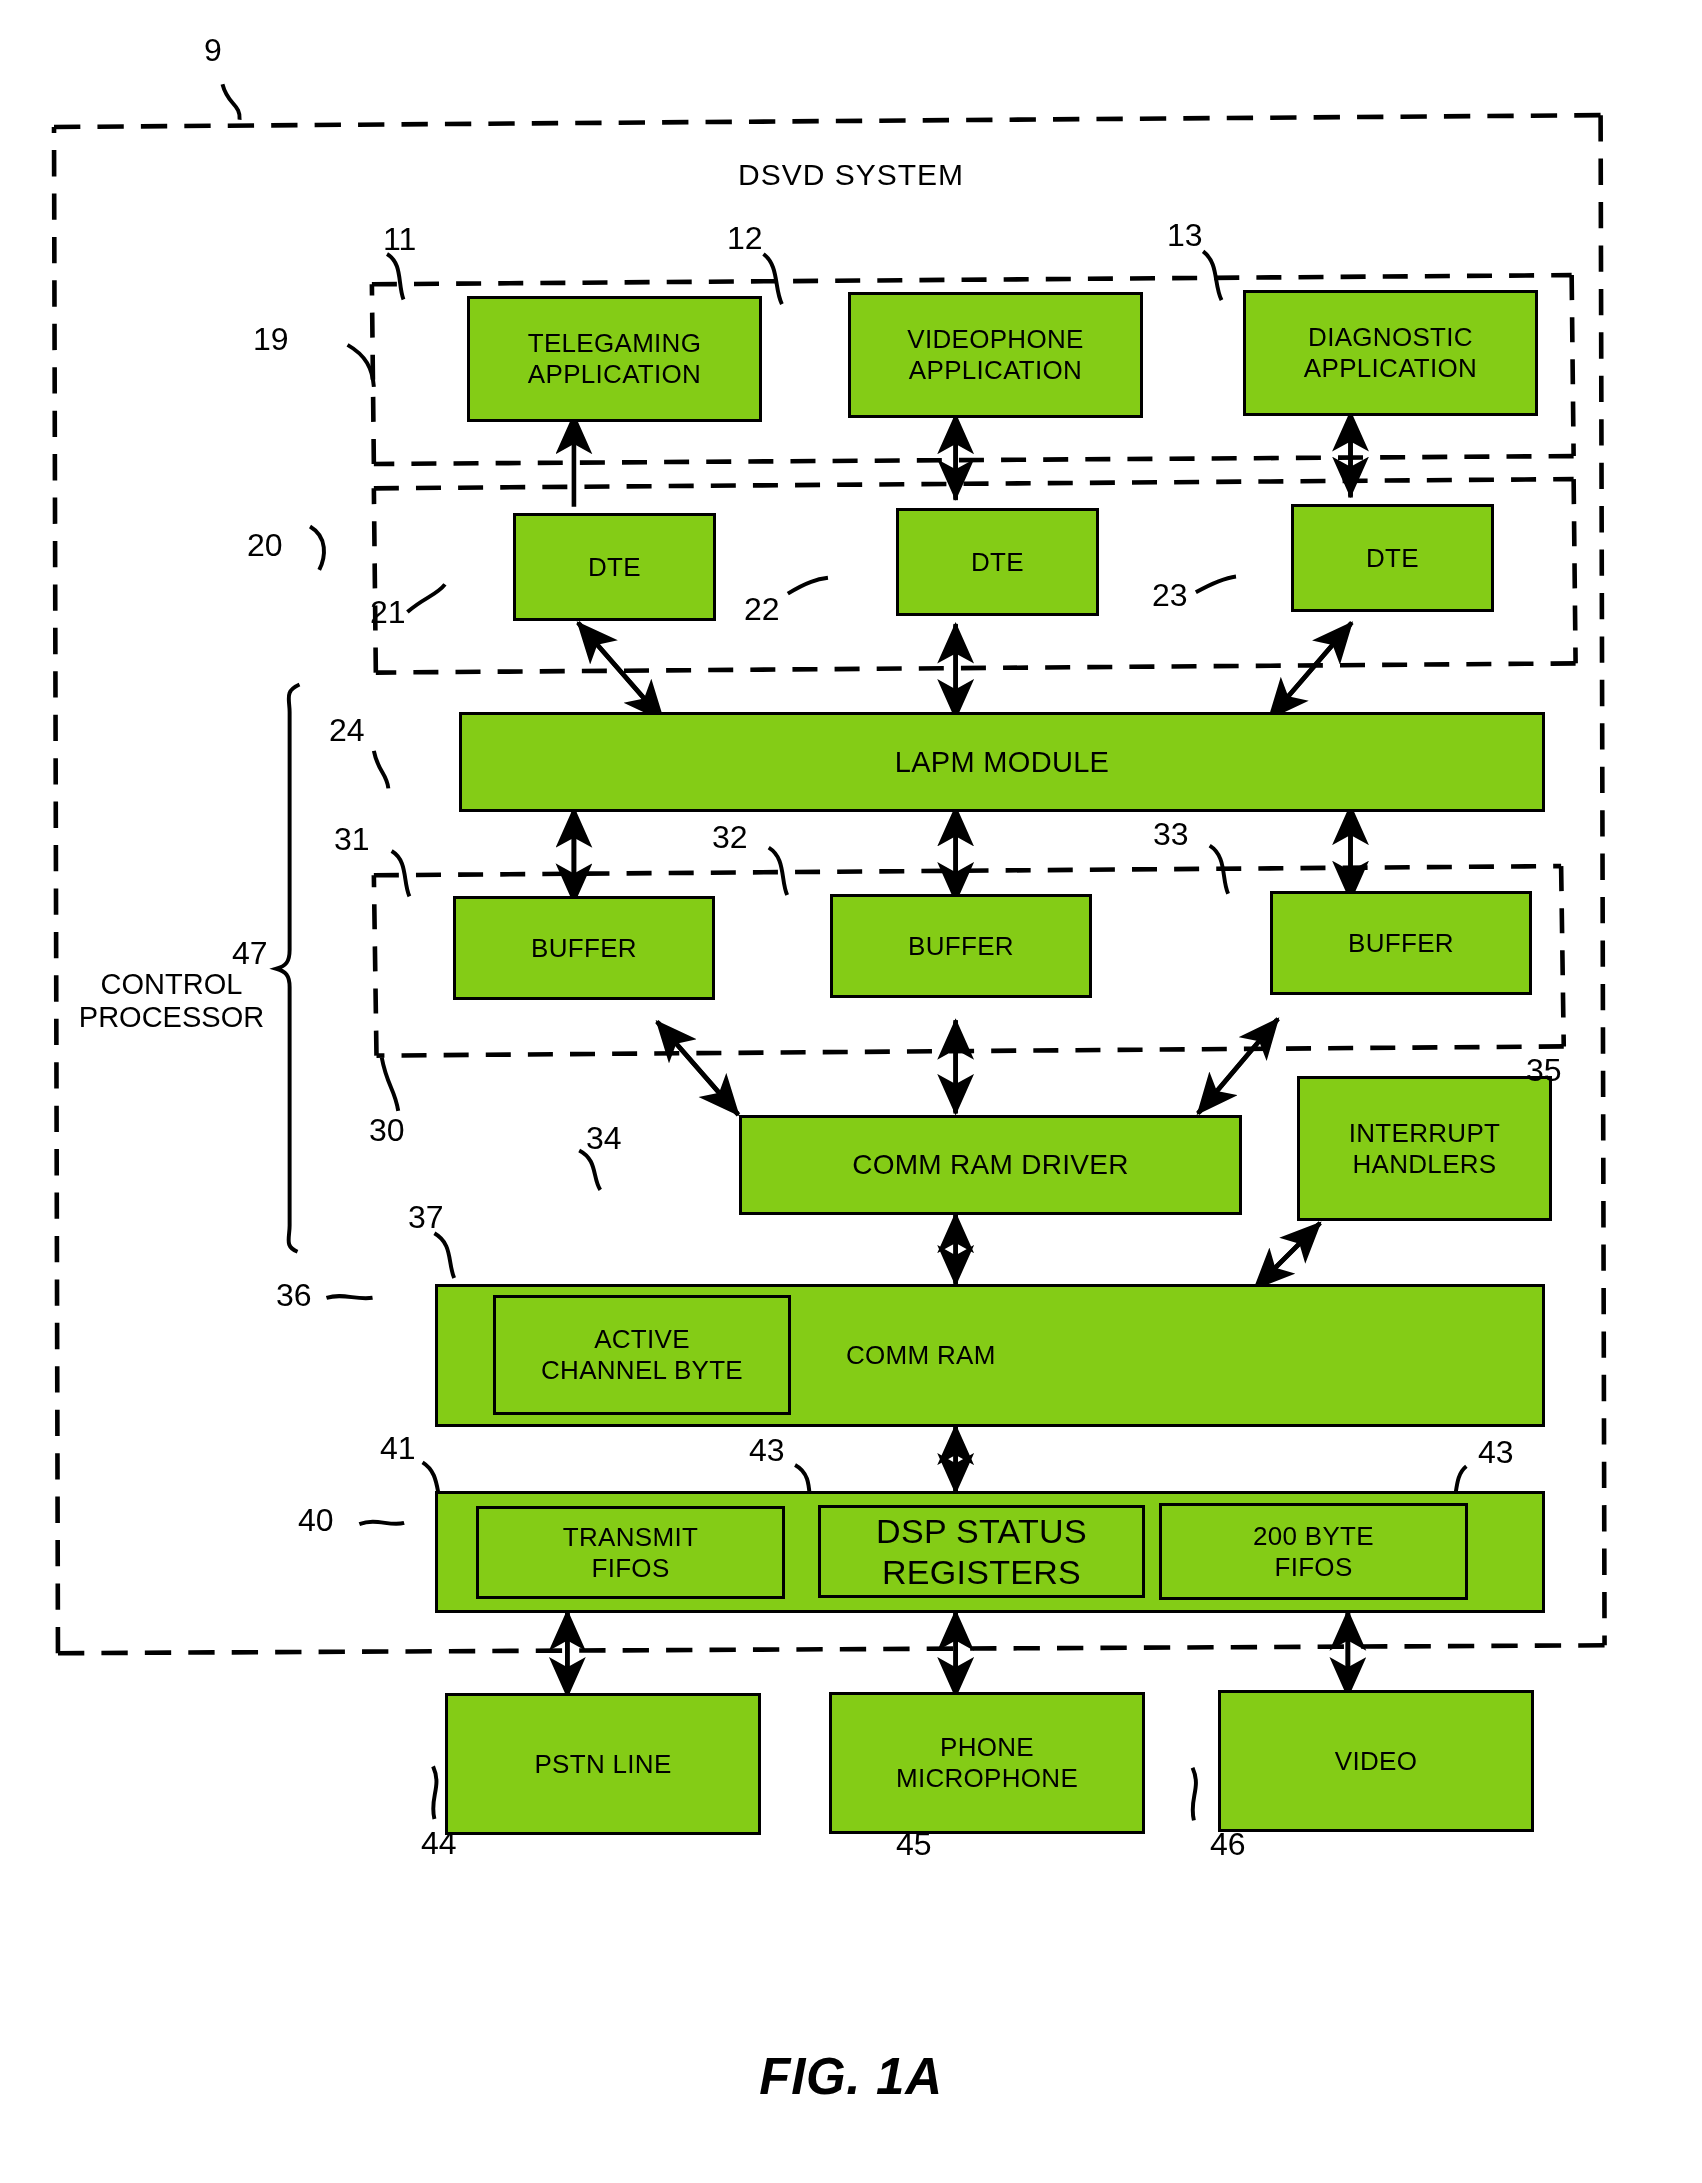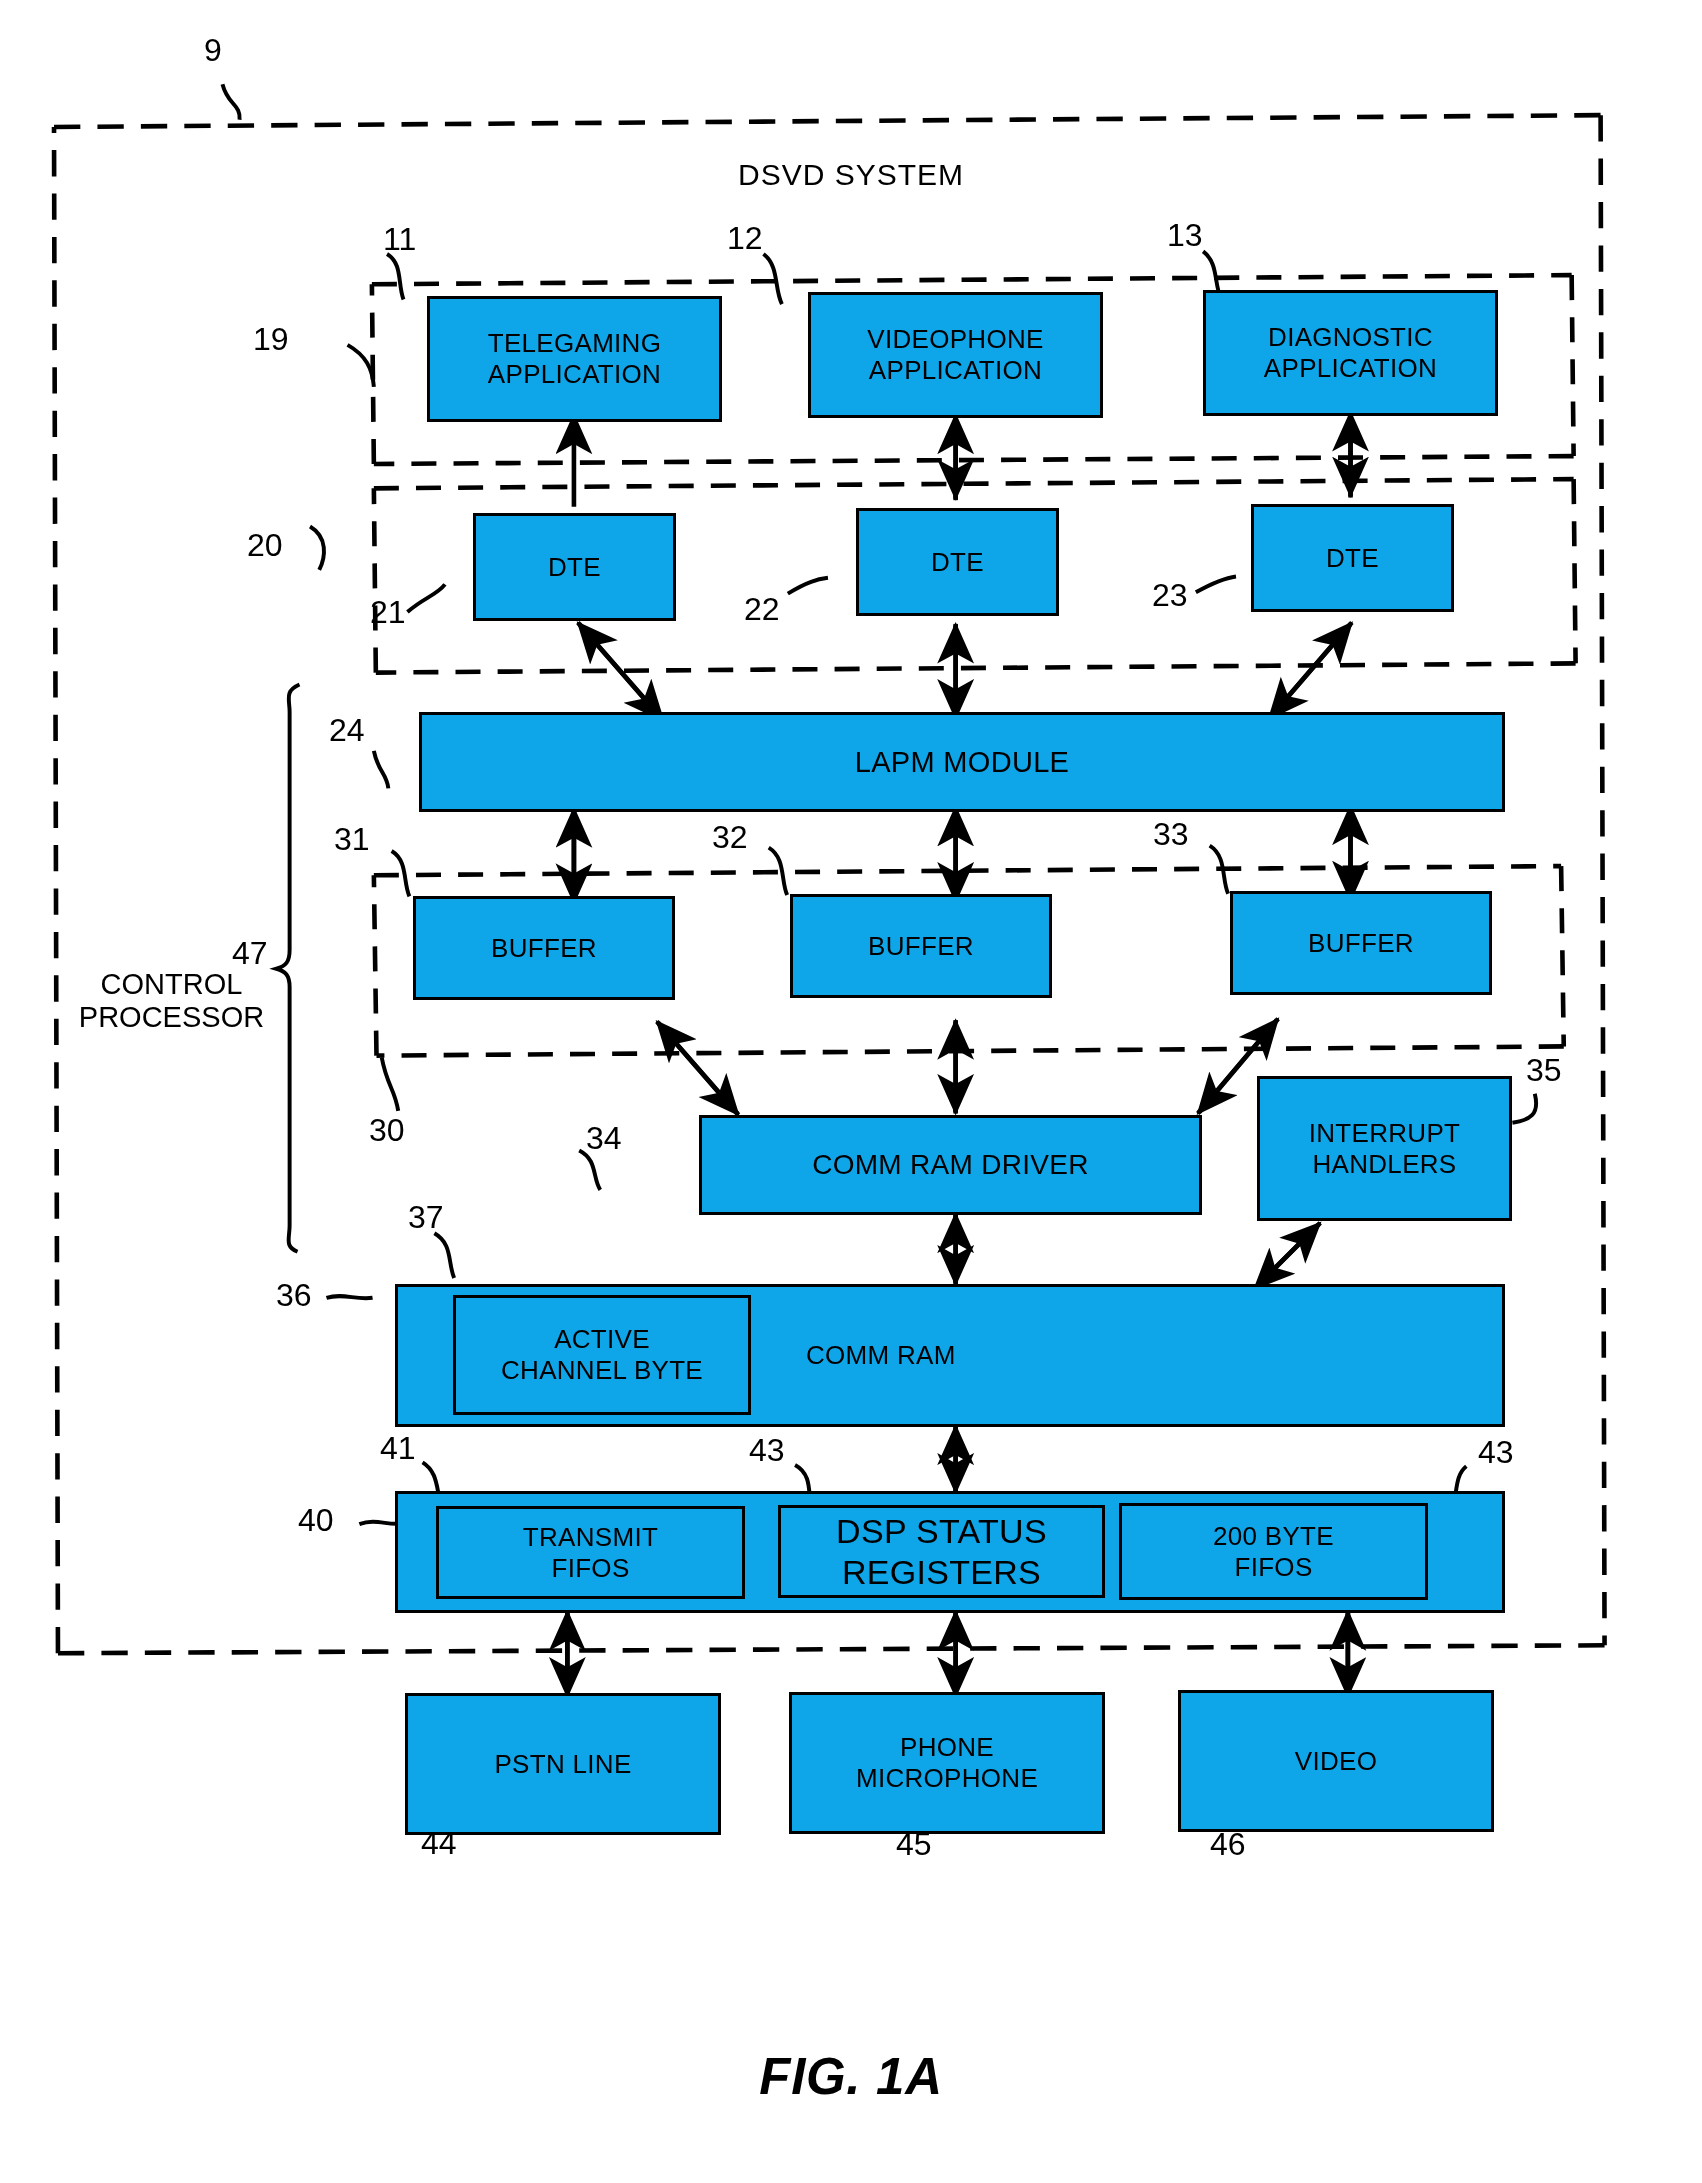--- a/index.html
+++ b/index.html
@@ -8,28 +8,29 @@
     width:1702px;height:2183px;
     background:#ffffff;
     font-family:"Liberation Sans", sans-serif;
     color:#000000;
     overflow:hidden;
   }
   svg#art{position:absolute;left:0;top:0;width:1702px;height:2183px;}
   .box{
     position:absolute;
     border:3.3px solid #000;
-    background:#0ea5e9;
+    background:#84cc16;
     display:flex;align-items:center;justify-content:center;
     text-align:center;
     line-height:1.18;
     font-size:26px;
     letter-spacing:0.3px;
     box-sizing:border-box;
     z-index:3;
+    margin-left:40px;
   }
   .box span{display:block;width:100%;}
   .refnum{
     position:absolute;
     font-size:32px;
     font-weight:400;
     z-index:4;
     white-space:nowrap;
   }
   .plainlbl{

